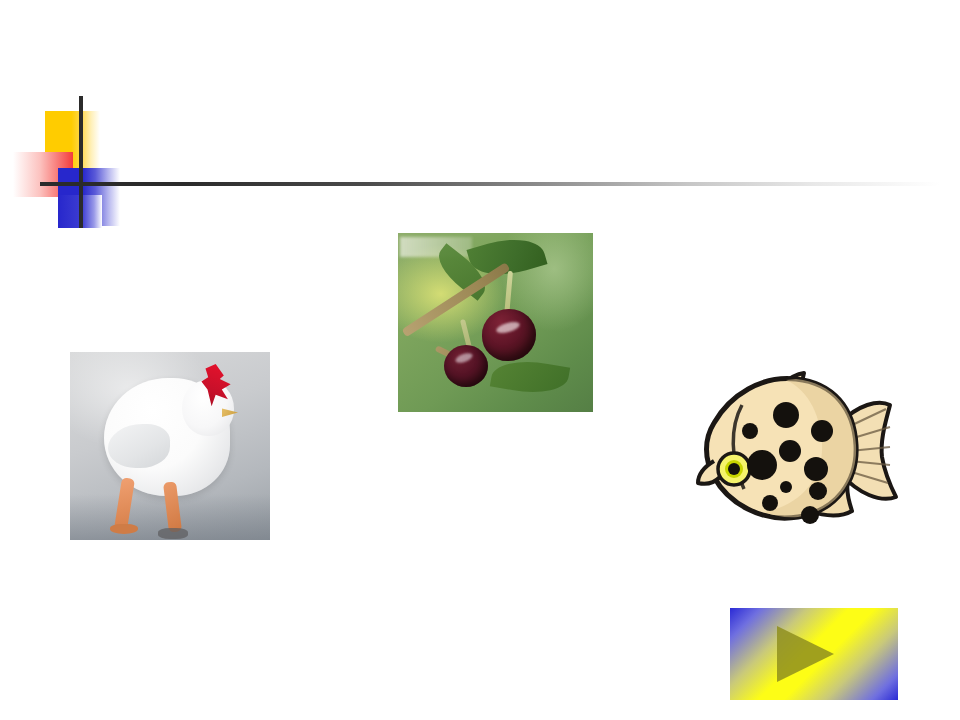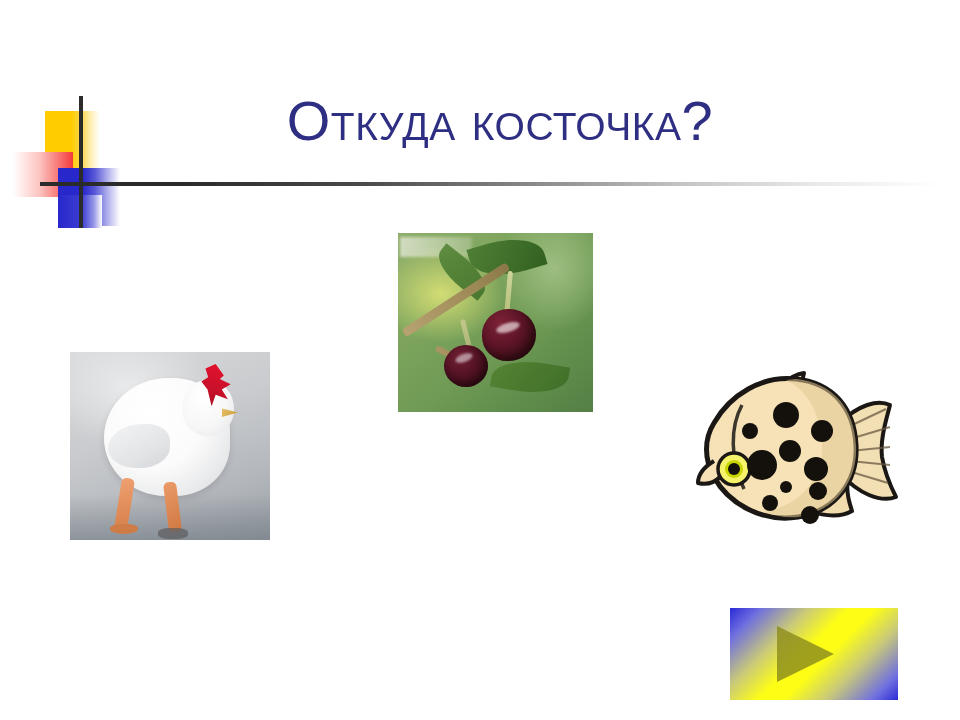--- a/index.html
+++ b/index.html
@@ -387,21 +387,20 @@
 
   <div id="decoration">
     <div class="deco-yellow"></div>
     <div class="deco-red"></div>
     <div class="deco-blue"></div>
     <div class="deco-blue-lower"></div>
     <div class="deco-vline"></div>
     <div class="deco-hline"></div>
   </div>
 
-  <div id="title">Откуда косточка?</div>
 
   <div id="pic-chicken" class="picture" title="Белая курица на сером бетоне">
     <div class="ground-shade"></div>
     <div class="hen-body"></div>
     <div class="hen-wing"></div>
     <div class="hen-head"></div>
     <div class="hen-comb"></div>
     <div class="hen-beak"></div>
     <div class="hen-leg-a"></div>
     <div class="hen-leg-b"></div>

